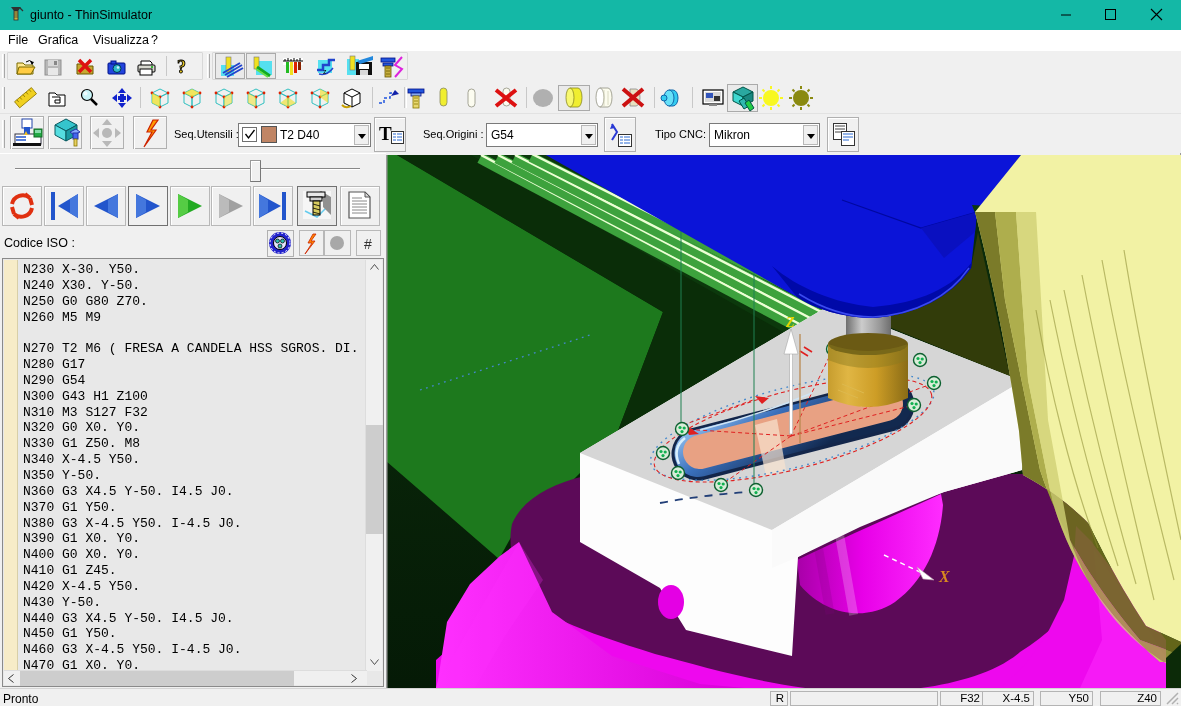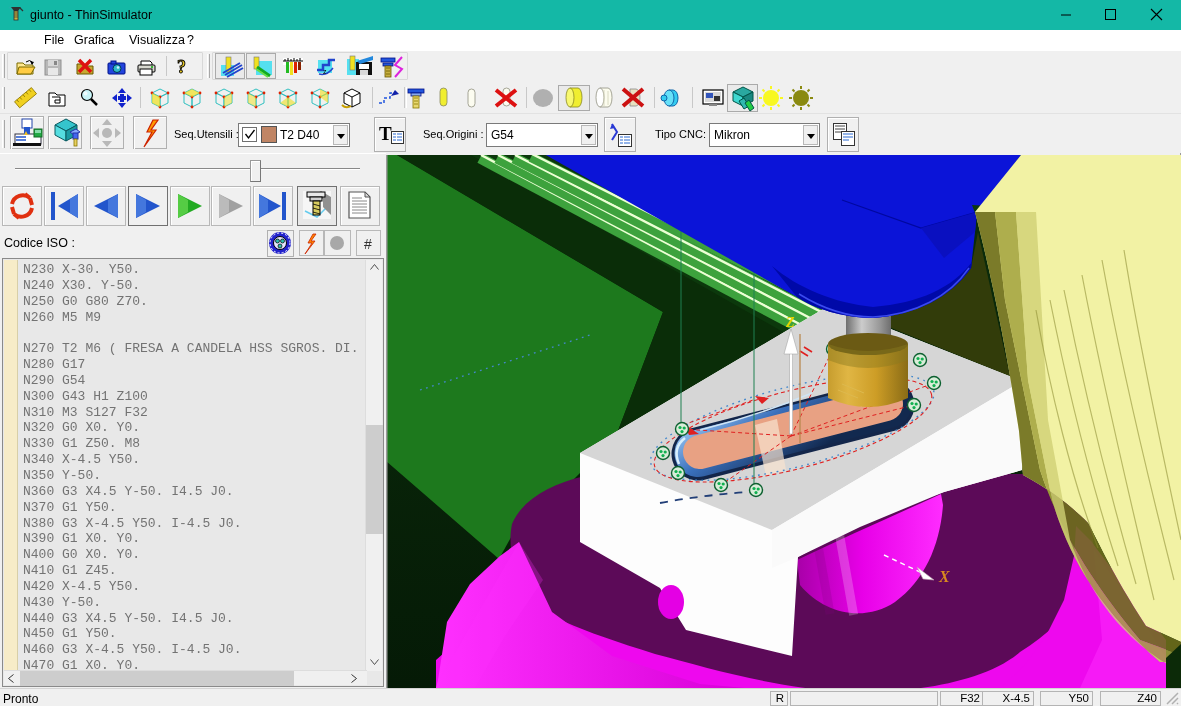--- a/index.html
+++ b/index.html
@@ -4,36 +4,36 @@
 <style>
 * { margin:0; padding:0; box-sizing:border-box; }
 html,body { width:1181px; height:706px; overflow:hidden; background:#fff; font-family:"Liberation Sans",sans-serif; }
 #win { position:relative; width:1181px; height:706px; background:#f0f0f0; border-right:1px solid #9b9b9b; }
 .abs { position:absolute; }
 
 #titlebar { left:0; top:0; width:1181px; height:30px; background:#14b8a6; }
 #title { left:30px; top:8px; font-size:12.5px; color:#000; }
 
 #menubar { left:0; top:30px; width:1181px; height:21px; background:#fff; font-size:12.5px; color:#000; }
-.mi { position:absolute; top:3px;margin-left:36px; }
+.mi { position:absolute; top:3px; }
 
 #tbzone { left:0; top:51px; width:1181px; height:102px; background:#f0f0f0; }
 .grp { position:absolute; border:1px solid #d8d8d8; border-radius:1px; background:#f0f0f0; }
 .grip { position:absolute; width:3px; border-left:1px solid #fff; border-right:1px solid #a8a8a8; }
 .lbl { position:absolute; font-size:11px; color:#000; }
 .combo { position:absolute; height:24px; background:#fff; border:1px solid #7a7a7a; }
 .cbarrow { position:absolute; right:1px; top:1px; bottom:1px; width:15px; background:#f0f0f0; border:1px solid #b8b8b8; }
 .cbarrow:after { content:""; position:absolute; left:3px; top:8px; border:4px solid transparent; border-top:5px solid #000; }
 .btn3d { position:absolute; background:#f0f0f0; border:1px solid #b0b0b0; box-shadow:inset 1px 1px 0 #fff; }
 
 #lpanel { left:0; top:153px; width:386px; height:535px; background:#f0f0f0; }
 
 #codearea { position:absolute; left:2px; top:105px; width:382px; height:429px; background:#e8e8e8; border:1px solid #8a8a8a; }
 #ymargin { position:absolute; left:1px; top:1px; width:14px; height:411px; background:#f7ecc8; border-right:1px solid #d8cfa8; }
-#codetext { position:absolute; left:20px; top:3px; font-family:"Liberation Mono",monospace; font-size:13px; line-height:15.85px; color:#737373; white-space:pre; }
+#codetext { position:absolute; left:20px; top:3px; font-family:"Liberation Mono",monospace; font-size:13px; line-height:15.85px; color:#000000; white-space:pre; }
 .sb { position:absolute; background:#f0f0f0; }
 .sbthumb { position:absolute; background:#cdcdcd; }
 
 #statusbar { left:0; top:688px; width:1181px; height:18px; background:#f0f0f0; border-top:1px solid #d4d4d4; font-size:12px;text-align:right; }
 .spanel { position:absolute; top:2px; height:15px; border:1px solid #b4b4b4; background:#f0f0f0; font-size:11.5px; padding:0 3px; color:#000; }
 
 #viewport { left:386px; top:155px; width:795px; height:533px; background:#0a2808; }
 </style>
 </head>
 <body>
@@ -340,21 +340,21 @@
         <polygon points="0,-14 5,-8 -5,-8"></polygon>
           <polygon points="0,14 5,8 -5,8"></polygon>
         <polygon points="-14,0 -8,5 -8,-5"></polygon>
           <polygon points="14,0 8,5 8,-5"></polygon>
         <circle r="5"></circle>
       </g>
 
       <path d="M153,6 l-6,12 h5 l-8,15 l12,-17 h-5 l7,-10 z" fill="#ff9900" stroke="#cc2200" stroke-width="1.2"></path>
     </svg>
     <span class="lbl" style="left:174px;top:77px;font-size:11px">Seq.Utensili :</span>
-    <div class="combo" style="left:238px;top:72px;width:112px">
+    <div class="combo" style="left:238px;top:72px;width:133px">
       <svg class="abs" style="left:3px;top:2px" width="40" height="18" viewBox="0 0 40 18">
         <rect x="0.5" y="1.5" width="14" height="14" fill="#fff" stroke="#707070"></rect>
         <path d="M3.5 8 l3 4 l6 -8" stroke="#000" stroke-width="1.3" fill="none"></path>
         <rect x="19.5" y="0.5" width="15" height="16" fill="#c08565" stroke="#555"></rect>
       </svg>
       <span class="abs" style="left:41px;top:4px;font-size:12px">T2 D40</span>
       <div class="cbarrow"></div>
     </div>
     <div class="btn3d" style="left:374px;top:66px;width:32px;height:35px">
       <span class="abs" style="left:4px;top:5px;font-family:'Liberation Serif',serif;font-weight:bold;font-size:19px">T</span>

